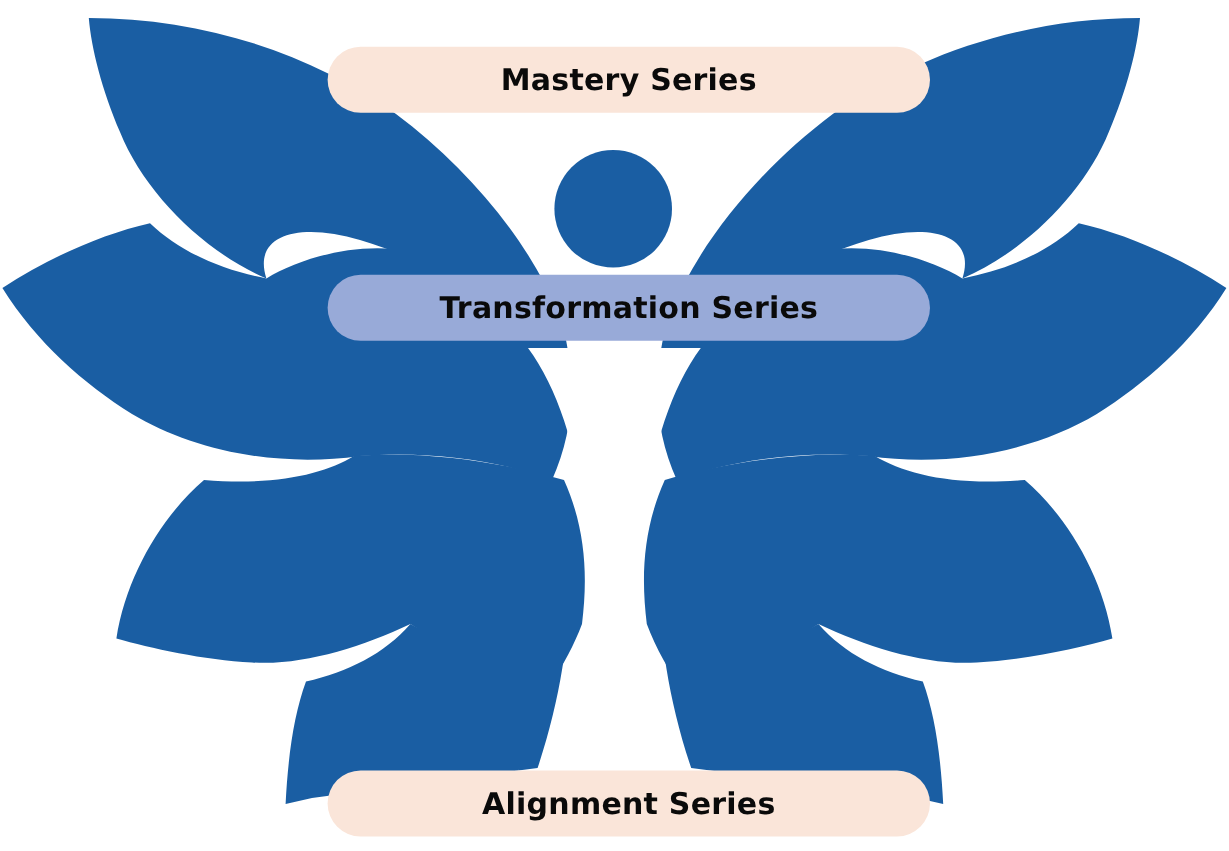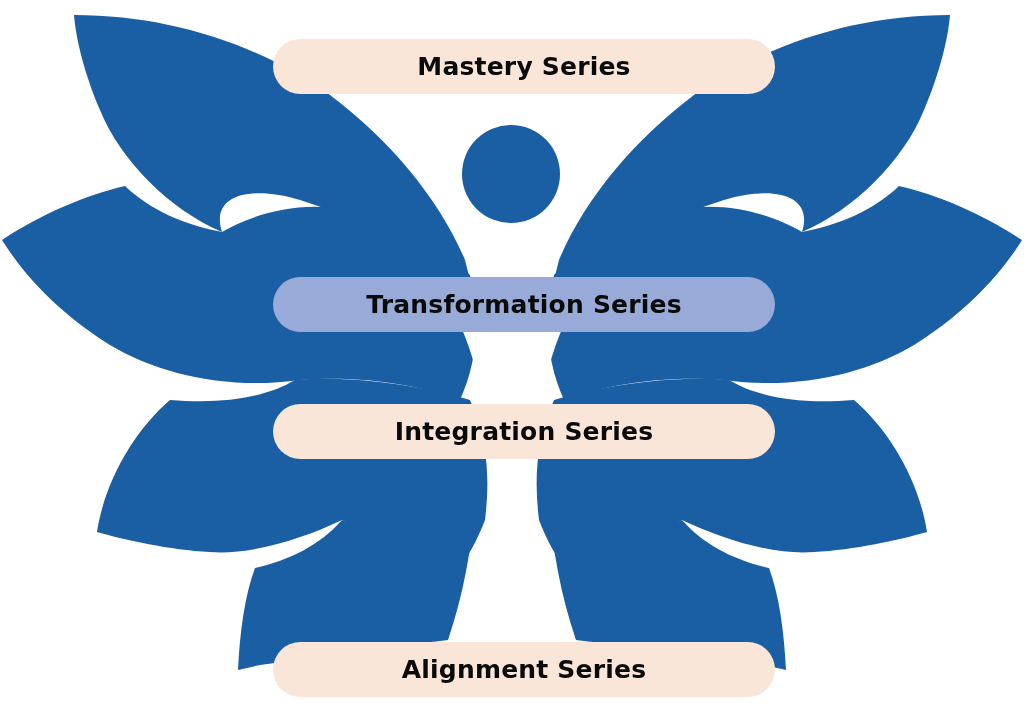--- a/index.html
+++ b/index.html
@@ -88,22 +88,19 @@
       <circle cx="511" cy="174" r="49"></circle>
     </g>
 
     <path fill="#ffffff" d="M440,290 C470,330 488,400 488,460 L488,640 L536,640 L536,460
              C536,400 554,330 584,290 Z"></path>
   </svg>
 
   <div class="pill" id="pill-0" style="background: rgb(250, 229, 217);">
     <span>Mastery Series</span>
   </div>
-  <div class="pill" id="pill-1" style="background: rgb(152, 170, 216); margin-top: 48px;">
+  <div class="pill" id="pill-1" style="background: rgb(152, 170, 216);">
     <span>Transformation Series</span>
-  </div>
-  <div class="pill" id="pill-2" style="background: rgb(250, 229, 217);">
-    <span>Integration Series</span>
   </div>
   <div class="pill" id="pill-3" style="background: rgb(250, 229, 217);">
     <span>Alignment Series</span>
   </div>
 </div>
 
 </body></html>

